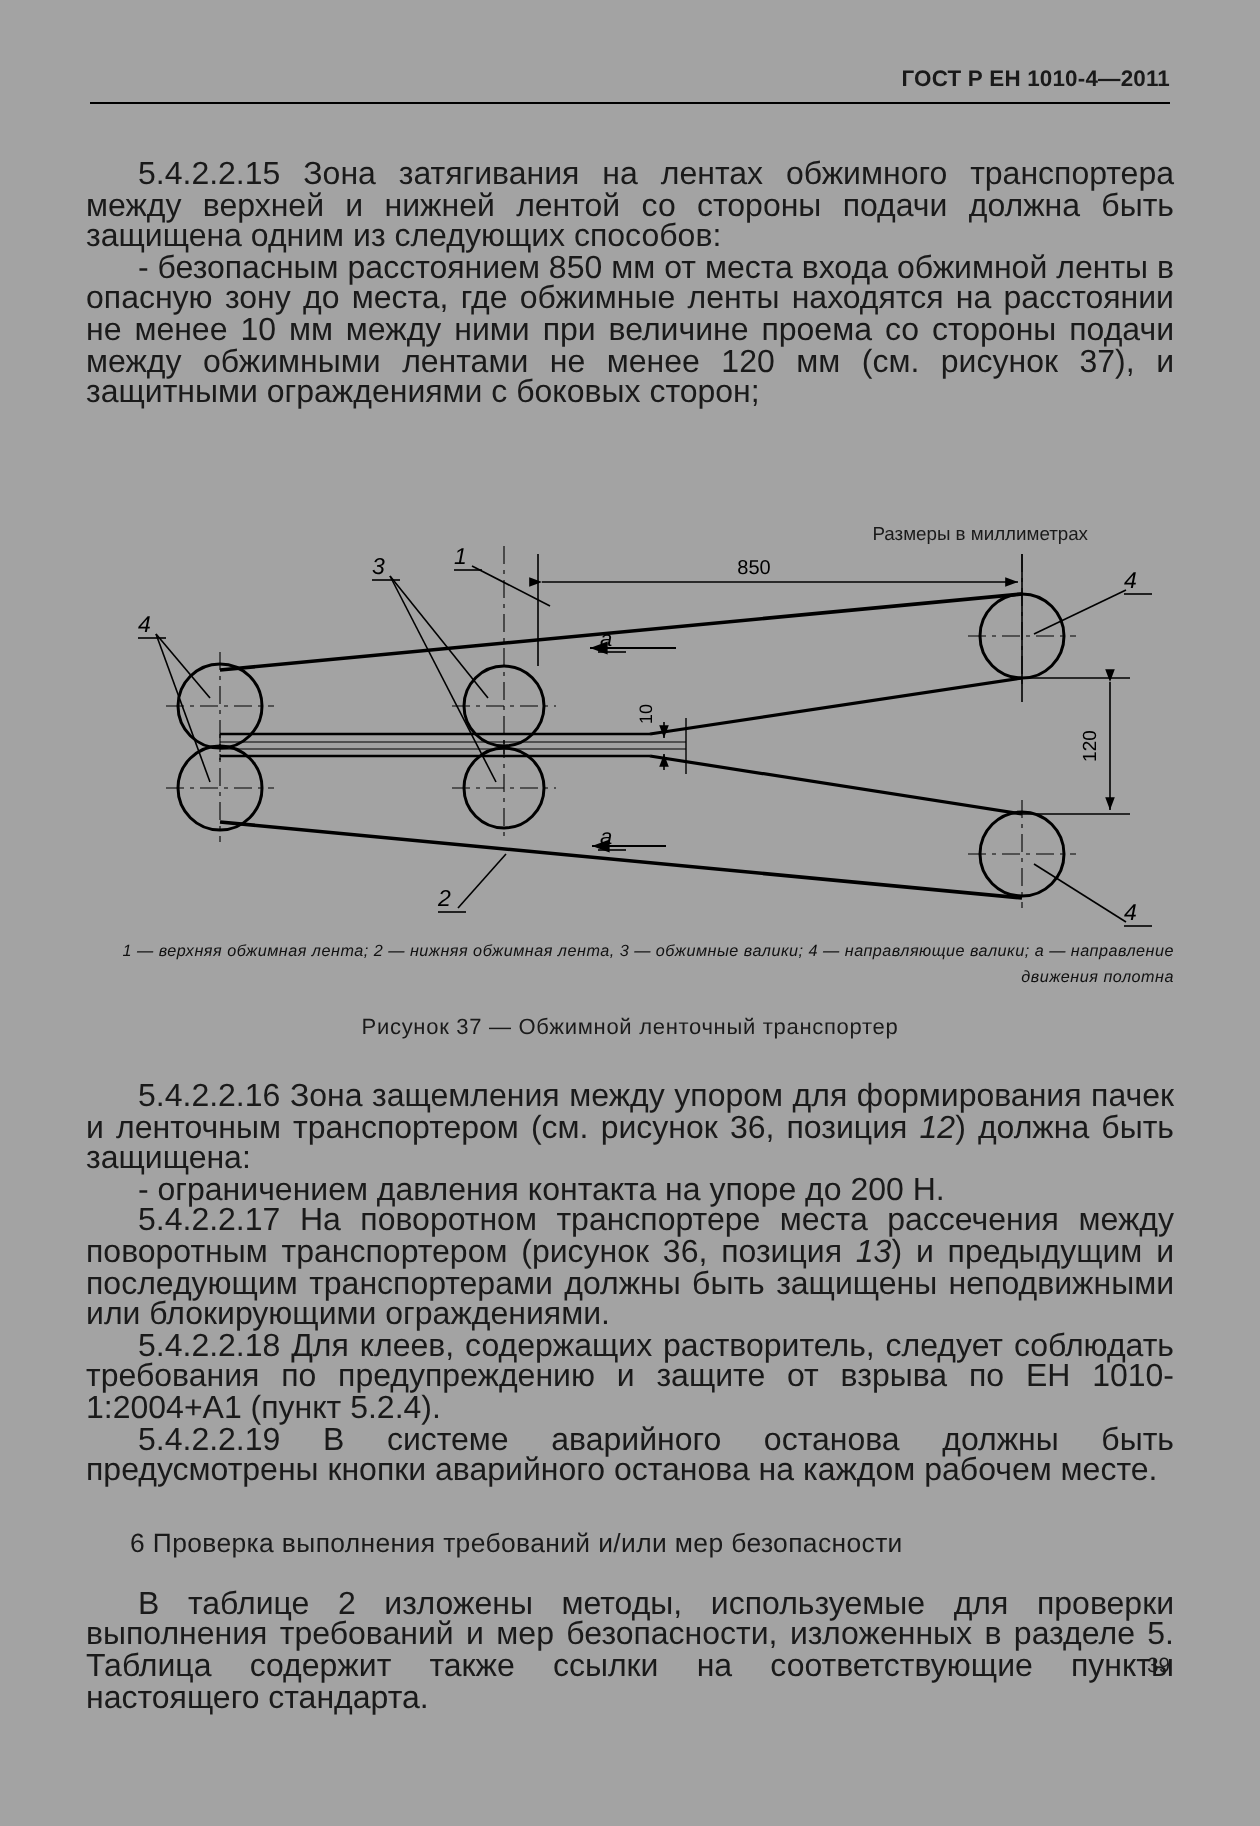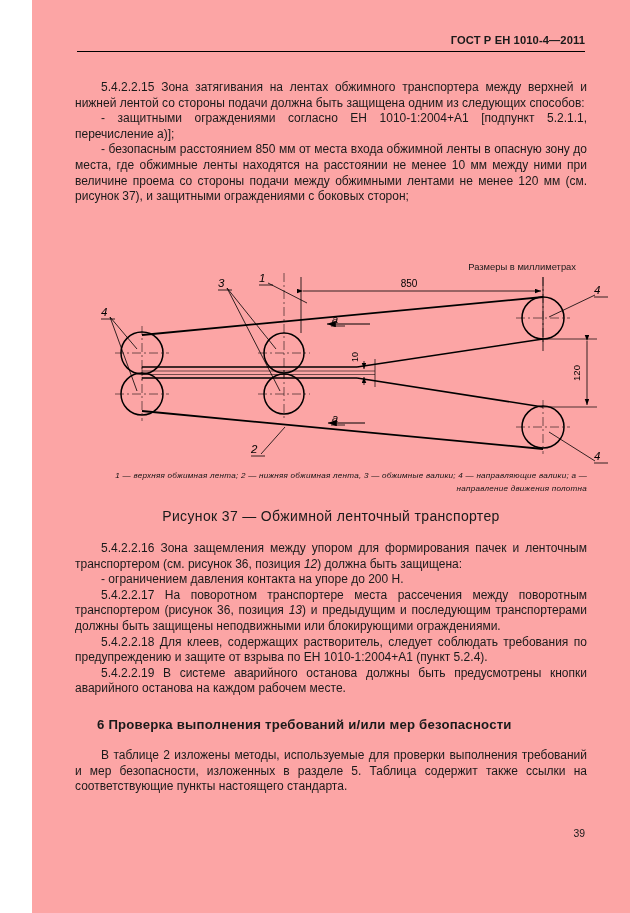--- a/index.html
+++ b/index.html
@@ -12,22 +12,21 @@
     height: 913px;
     position: relative;
     font-family: "Liberation Sans", sans-serif;
     color: #1a1a1a;
     overflow: hidden;
   }
 
   .page {
     position: absolute;
     inset: 0;
-    background: #fca5a5;
-    margin-left: 32px;
+    background: #a3a3a3;
   }
 
   
   .header {
     position: absolute;
     top: 34px;
     right: 45px;
     font-size: 11.2px;
     font-weight: bold;
     letter-spacing: 0.1px;
@@ -44,33 +43,33 @@
 
   
   .content {
     position: absolute;
     left: 43px;
     right: 43px;
     top: 80px;
   }
   p.body {
     margin: 0 0 0 0;
-    font-size: 12px;
+    font-size: 16px;
     line-height: 15.6px;
     text-align: justify;
     text-justify: inter-word;
     hyphens: manual;
   }
   p.ind { text-indent: 26px; }
   p.dash { text-indent: 26px; }
   .it { font-style: italic; }
 
   h2.section {
     font-size: 13.2px;
-    font-weight: bold;
+    font-weight: normal;
     margin: 0;
     text-indent: 22px;
     letter-spacing: 0.2px;
   }
   .sp-16 { height: 16px; }
   .sp-20 { height: 20px; }
 
   
   .figure-wrap {
     position: absolute;
@@ -101,21 +100,21 @@
     font-style: italic;
     color: #111;
     letter-spacing: 0.25px;
   }
   .fig-caption {
     position: absolute;
     left: 0;
     right: 0;
     top: 508px;
     text-align: center;
-    font-size: 14px;
+    font-size: 11px;
     letter-spacing: 0.35px;
   }
 
   
   .content-lower {
     position: absolute;
     left: 43px;
     right: 43px;
     top: 541px;
   }
@@ -131,21 +130,20 @@
 </head>
 <body>
 
 <div class="page">
 
   <div class="header">ГОСТ Р ЕН 1010-4—2011</div>
   <div class="header-rule"></div>
 
   <div class="content">
     <p class="body ind">5.4.2.2.15 Зона затягивания на лентах обжимного транспортера между верхней и нижней лентой со стороны подачи должна быть защищена одним из следующих способов:</p>
-    <p class="body dash">- защитными ограждениями согласно ЕН 1010-1:2004+А1 [подпункт 5.2.1.1, перечисление а)];</p>
     <p class="body dash">- безопасным расстоянием 850 мм от места входа обжимной ленты в опасную зону до места, где обжимные ленты находятся на расстоянии не менее 10 мм между ними при величине проема со стороны подачи между обжимными лентами не менее 120 мм (см. рисунок 37), и защитными ограждениями с боковых сторон;</p>
   </div>
 
   <div class="figure-wrap">
 
     <div class="fig-units">Размеры в миллиметрах</div>
 
     <svg class="fig-svg" width="544" height="235" viewBox="0 0 544 235">
       <defs>
         <marker id="ah" markerWidth="9" markerHeight="9" refX="8" refY="3" orient="auto">

